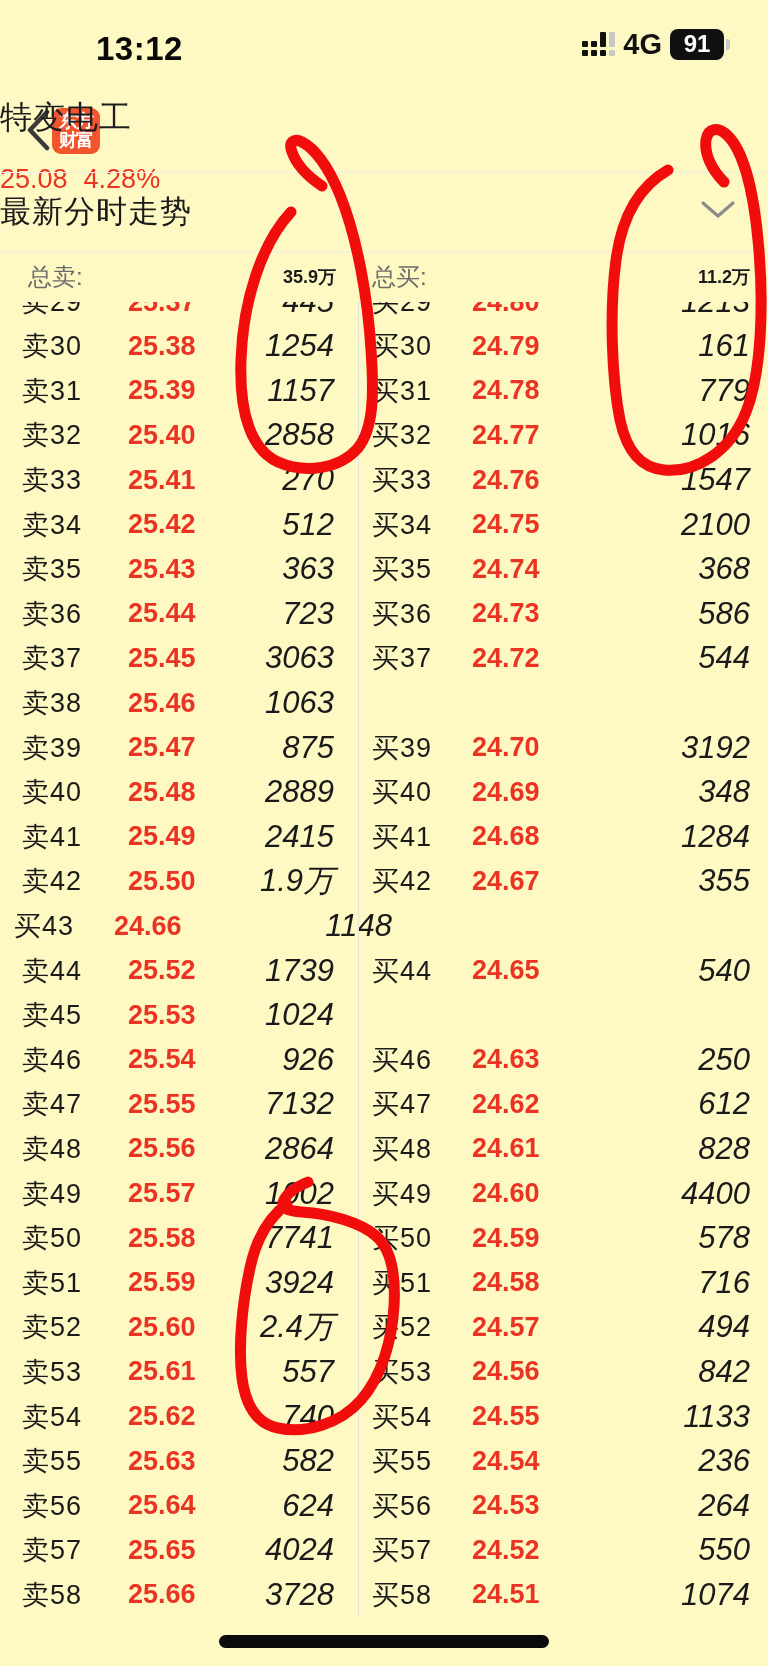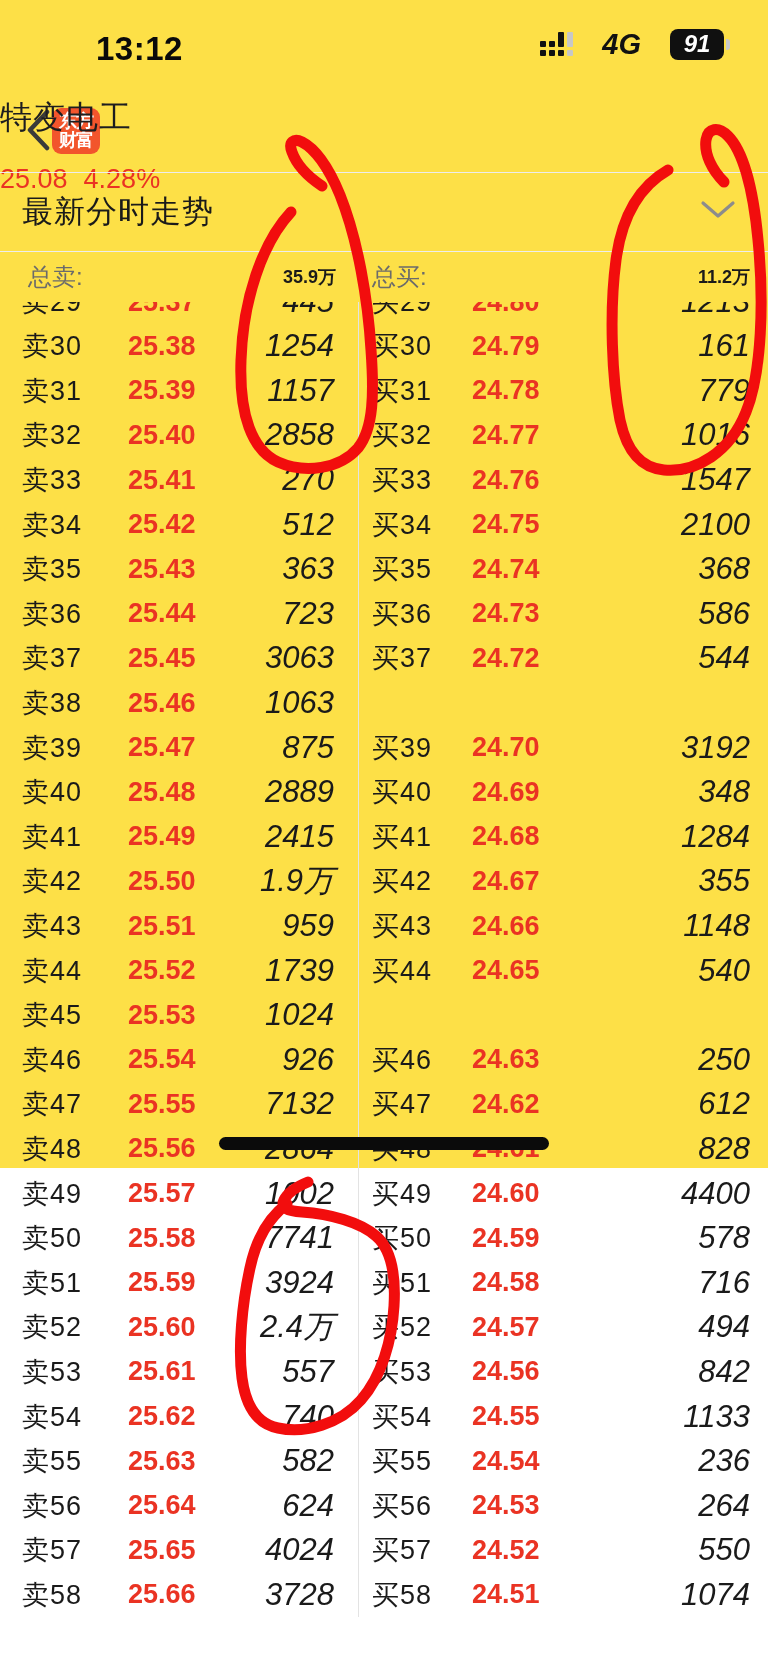--- a/index.html
+++ b/index.html
@@ -2,35 +2,35 @@
 <html><head>
 <meta charset="utf-8">
 <style>
   * { margin:0; padding:0; box-sizing:border-box; }
   html, body {
     width:768px; height:1666px;
     background:#ffffff;
     font-family:"Liberation Sans","DejaVu Sans",sans-serif;
     overflow:hidden;
   }
-  #screen { position:relative; width:768px; height:1168px; background:#fde047; }
+  #screen { position:relative; width:768px; height:1666px; background:#fef9c3; }
 
   
   .statusbar{
     position:relative; height:92px; width:100%;
     display:flex; align-items:center; justify-content:space-between;
     padding:0 46px 0 0;
   }
   .sb-time{
     position:absolute; left:96px; top:30px;
     font-size:33px; font-weight:700; color:#0a0a0a; letter-spacing:.5px;
   }
   .sb-right{
     position:absolute; right:38px; top:28px;
-    display:flex; align-items:center; gap:29px;font-style:italic;
+    display:flex; align-items:center; gap:8px;
   }
   .sig{ display:flex; align-items:flex-end; gap:3px; height:22px; }
   .sig .col{ display:flex; flex-direction:column; justify-content:flex-end; gap:3px; }
   .sig .d{ width:6px; height:6px; background:#111; border-radius:1px; }
   .sig .d.tall{ height:15px; }
   .sig .d.off{ background:#c7c7c7; }
   .sb-net{ font-size:29px; font-weight:600; color:#111; letter-spacing:0px; }
   .batt{ position:relative; display:flex; align-items:center; }
   .batt-body{
     background:#101010; color:#fff; border-radius:8px;
@@ -60,21 +60,21 @@
   }
   .nav-title{ font-size:32px; color:#1d1d1f; letter-spacing:1px; font-weight:400; }
   .nav-sub{ margin-top:4px; font-size:27px; color:#EA3323; display:flex; gap:16px; }
 
   
   .sec-head{
     position:relative; height:80px;
     border-top:1px solid #ededed; border-bottom:1px solid #ededed;
     display:flex; align-items:center;
   }
-  .sec-title{ font-size:31px; color:#1a1a1a; padding-left:22px; letter-spacing:1px; }
+  .sec-title{ font-size:31px; color:#1a1a1a; letter-spacing:1px; }
   .sec-chevron{ position:absolute; right:30px; top:50%; transform:translateY(-50%); }
 
   
   .totals{
     position:relative; height:50px; display:flex; align-items:center;
     font-size:24px; color:#555;
   }
   .tot-cell{ position:relative; height:100%; display:flex; align-items:center; }
   .tot-left  { width:358px; }
   .tot-right { width:410px; }
@@ -354,25 +354,20 @@
             <span class="c-price">25.50</span>
             <span class="c-vol">1.9万</span>
           </div>
           <div class="half right">
             <span class="c-label">买42</span>
             <span class="c-price">24.67</span>
             <span class="c-vol">355</span>
           </div>
         </div>
         <div class="row">
-          <div class="half left">
-            <span class="c-label">卖43</span>
-            <span class="c-price">25.51</span>
-            <span class="c-vol">959</span>
-          </div>
           <div class="half right">
             <span class="c-label">买43</span>
             <span class="c-price">24.66</span>
             <span class="c-vol">1148</span>
           </div>
         </div>
         <div class="row">
           <div class="half left">
             <span class="c-label">卖44</span>
             <span class="c-price">25.52</span>

